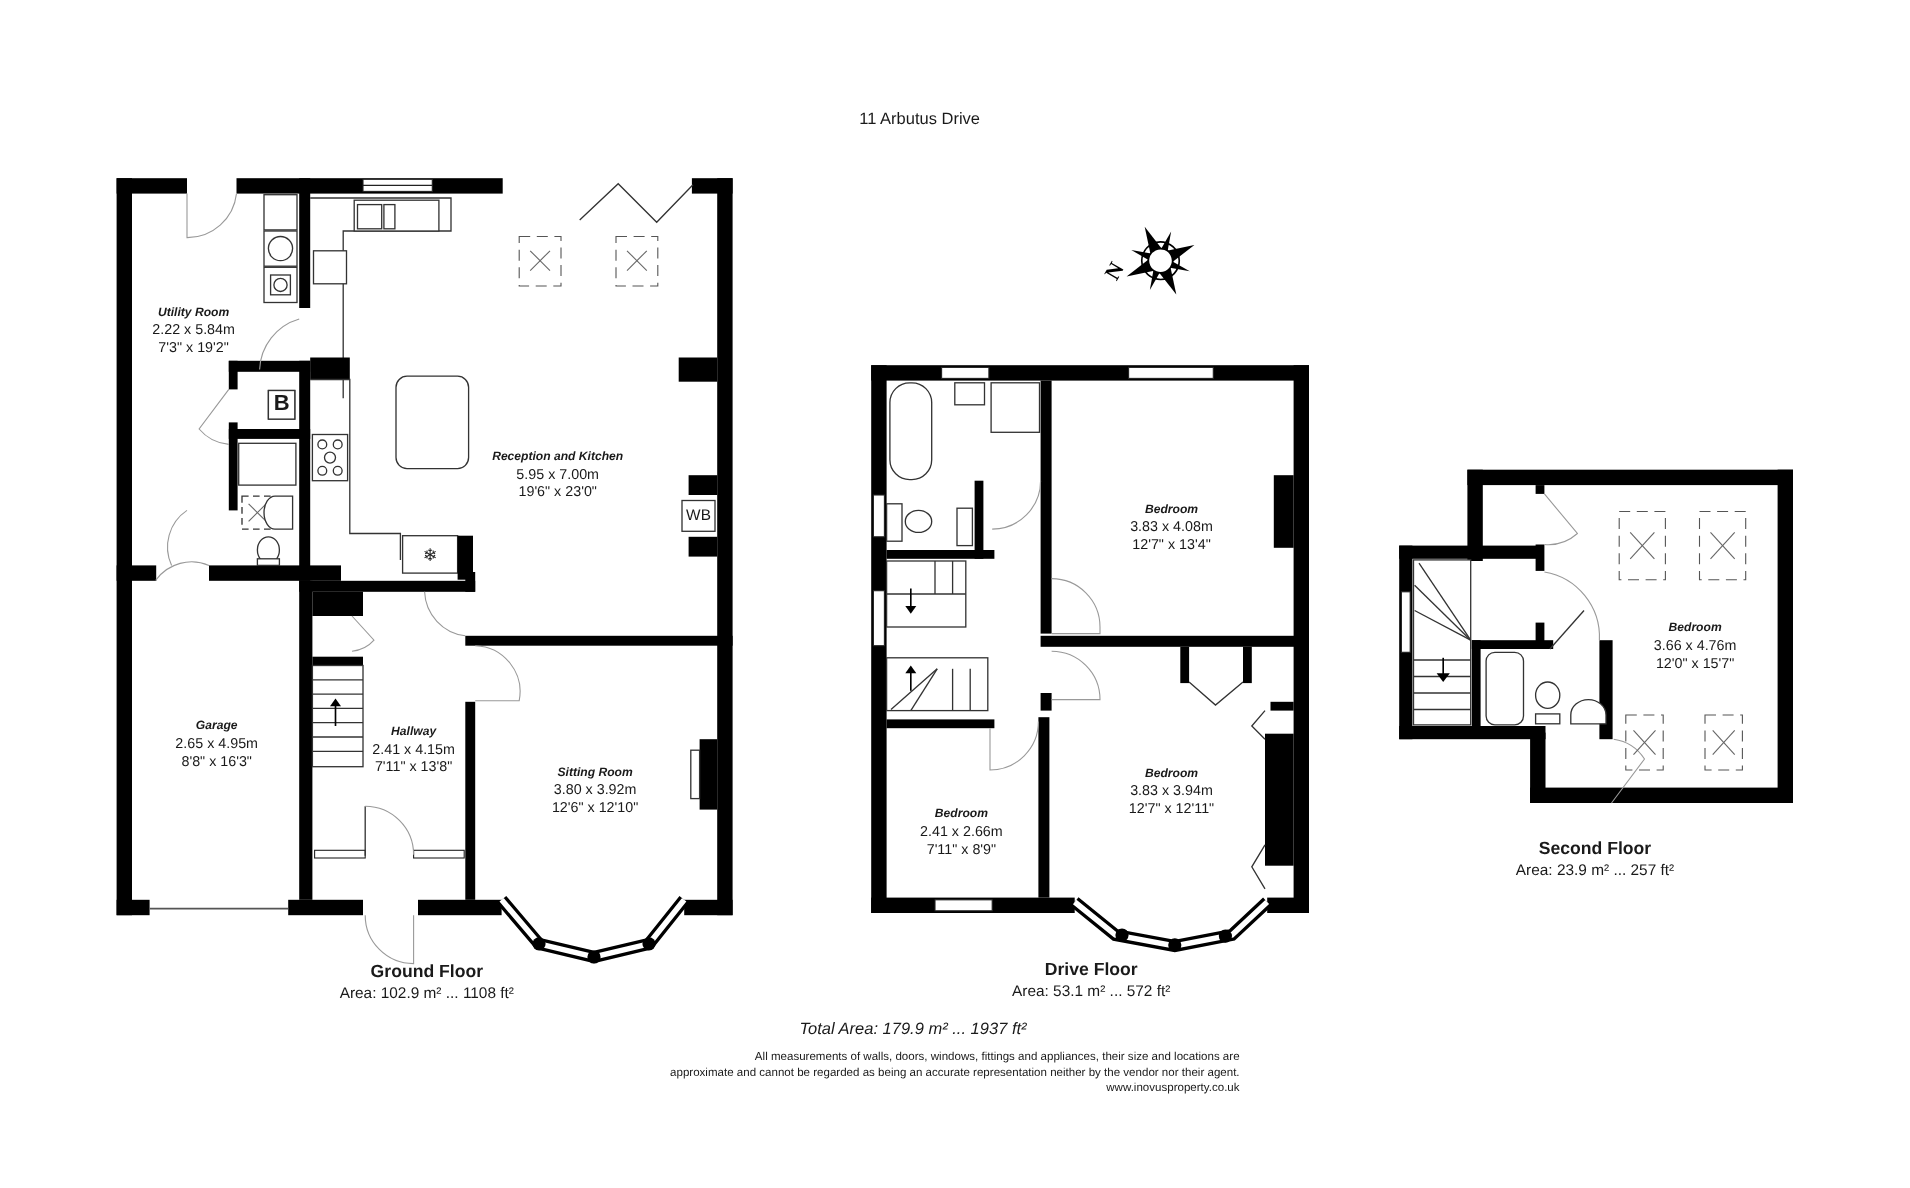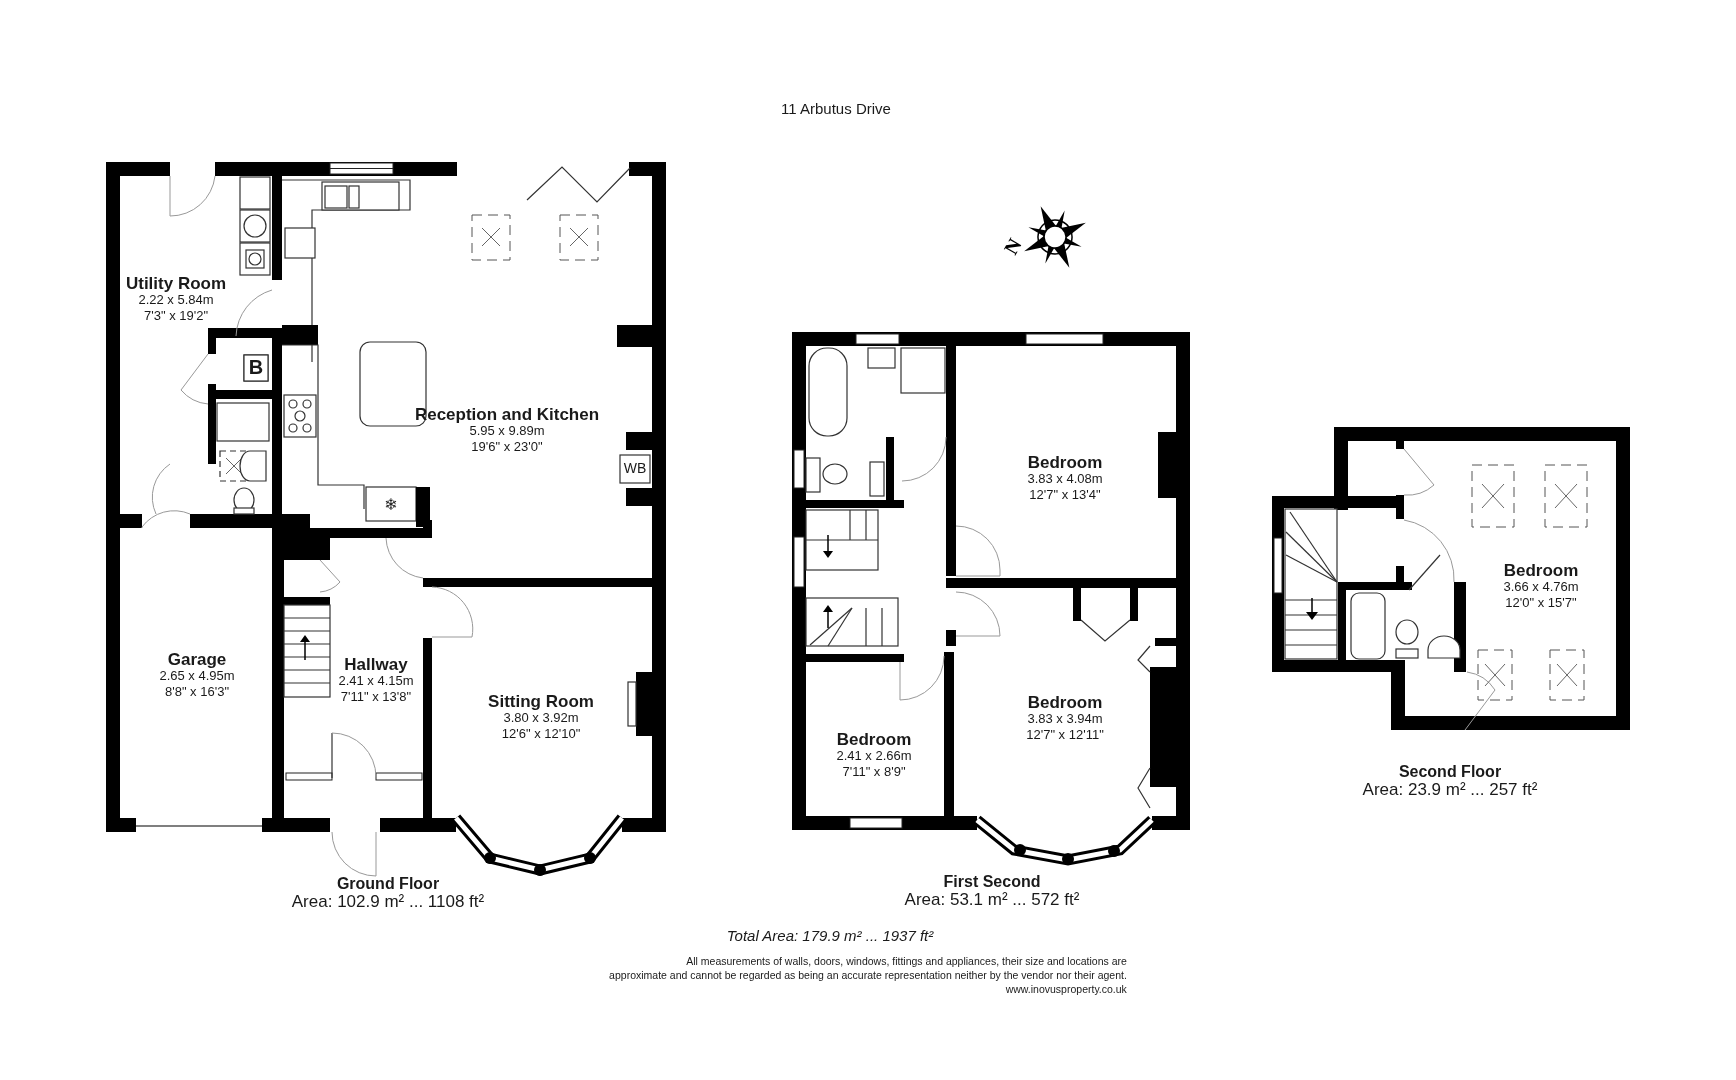--- a/index.html
+++ b/index.html
@@ -1,23 +1,23 @@
 <!DOCTYPE html>
 <html><head>
 <meta charset="utf-8">
 <style>
   html, body { margin: 0; padding: 0; background: #ffffff; }
   body { width: 1736px; height: 1080px; position: relative; overflow: hidden; font-family: "Liberation Sans", sans-serif; color: #1a1a1a; }
   #plan { position: absolute; left: 0; top: 0; width: 1736px; height: 1080px; }
   .txt { position: absolute; text-align: center; white-space: nowrap; transform: translateX(-50%); }
   .title { font-size: 15px; }
-  .room-name { font-weight: bold; font-size: 17px; line-height: 16px; }
+  .room-name { font-weight: bold; font-size: 11px; line-height: 16px; font-style: italic; }
   .room-dim { font-size: 13px; line-height: 16px; }
   .floor-name { font-weight: bold; font-size: 16px; line-height: 19px; }
-  .floor-area { font-size: 17px; line-height: 18px; }
+  .floor-area { font-size: 14px; line-height: 18px; }
   .total { font-size: 15px; }
   .disclaimer { font-size: 10.5px; line-height: 14px; }
   .wall { fill: #000; }
   .fix { fill: #fff; stroke: #333; stroke-width: 1.2; }
   .thin { fill: none; stroke: #333; stroke-width: 1.2; }
   .arc { fill: none; stroke: #999; stroke-width: 1; }
   .win { fill: #fff; stroke: #222; stroke-width: 1; }
   .sky { fill: none; stroke: #555; stroke-width: 1; stroke-dasharray: 10 6; }
   .skyx { stroke: #666; stroke-width: 1; }
 </style>
@@ -281,21 +281,21 @@
 
 <div class="txt title" style="left:836px; top:100px;">11 Arbutus Drive</div>
 
 <div class="txt" style="left:176px; top:276px;">
   <div class="room-name">Utility Room</div>
   <div class="room-dim">2.22 x 5.84m</div>
   <div class="room-dim">7'3" x 19'2"</div>
 </div>
 <div class="txt" style="left:507px; top:359px;margin-top:48px;">
   <div class="room-name">Reception and Kitchen</div>
-  <div class="room-dim">5.95 x 9.89m</div>
+  <div class="room-dim">5.95 x 7.00m</div>
   <div class="room-dim">19'6" x 23'0"</div>
 </div>
 <div class="txt" style="left:197px; top:652px;">
   <div class="room-name">Garage</div>
   <div class="room-dim">2.65 x 4.95m</div>
   <div class="room-dim">8'8" x 16'3"</div>
 </div>
 <div class="txt" style="left:376px; top:657px;">
   <div class="room-name">Hallway</div>
   <div class="room-dim">2.41 x 4.15m</div>
@@ -329,21 +329,21 @@
   <div class="room-name">Bedroom</div>
   <div class="room-dim">3.66 x 4.76m</div>
   <div class="room-dim">12'0" x 15'7"</div>
 </div>
 
 <div class="txt" style="left:388px; top:874px;">
   <div class="floor-name">Ground Floor</div>
   <div class="floor-area">Area: 102.9 m² ... 1108 ft²</div>
 </div>
 <div class="txt" style="left:992px; top:872px;">
-  <div class="floor-name">First Second</div>
+  <div class="floor-name">Drive Floor</div>
   <div class="floor-area">Area: 53.1 m² ... 572 ft²</div>
 </div>
 <div class="txt" style="left:1450px; top:762px;">
   <div class="floor-name">Second Floor</div>
   <div class="floor-area">Area: 23.9 m² ... 257 ft²</div>
 </div>
 
 <div class="txt total" style="left:830px; top:927px;font-style:italic;">Total Area: 179.9 m² ... 1937 ft²</div>
 <div class="txt disclaimer" style="left:868px; top:954px;text-align:right;">
   <div>All measurements of walls, doors, windows, fittings and appliances, their size and locations are</div>

